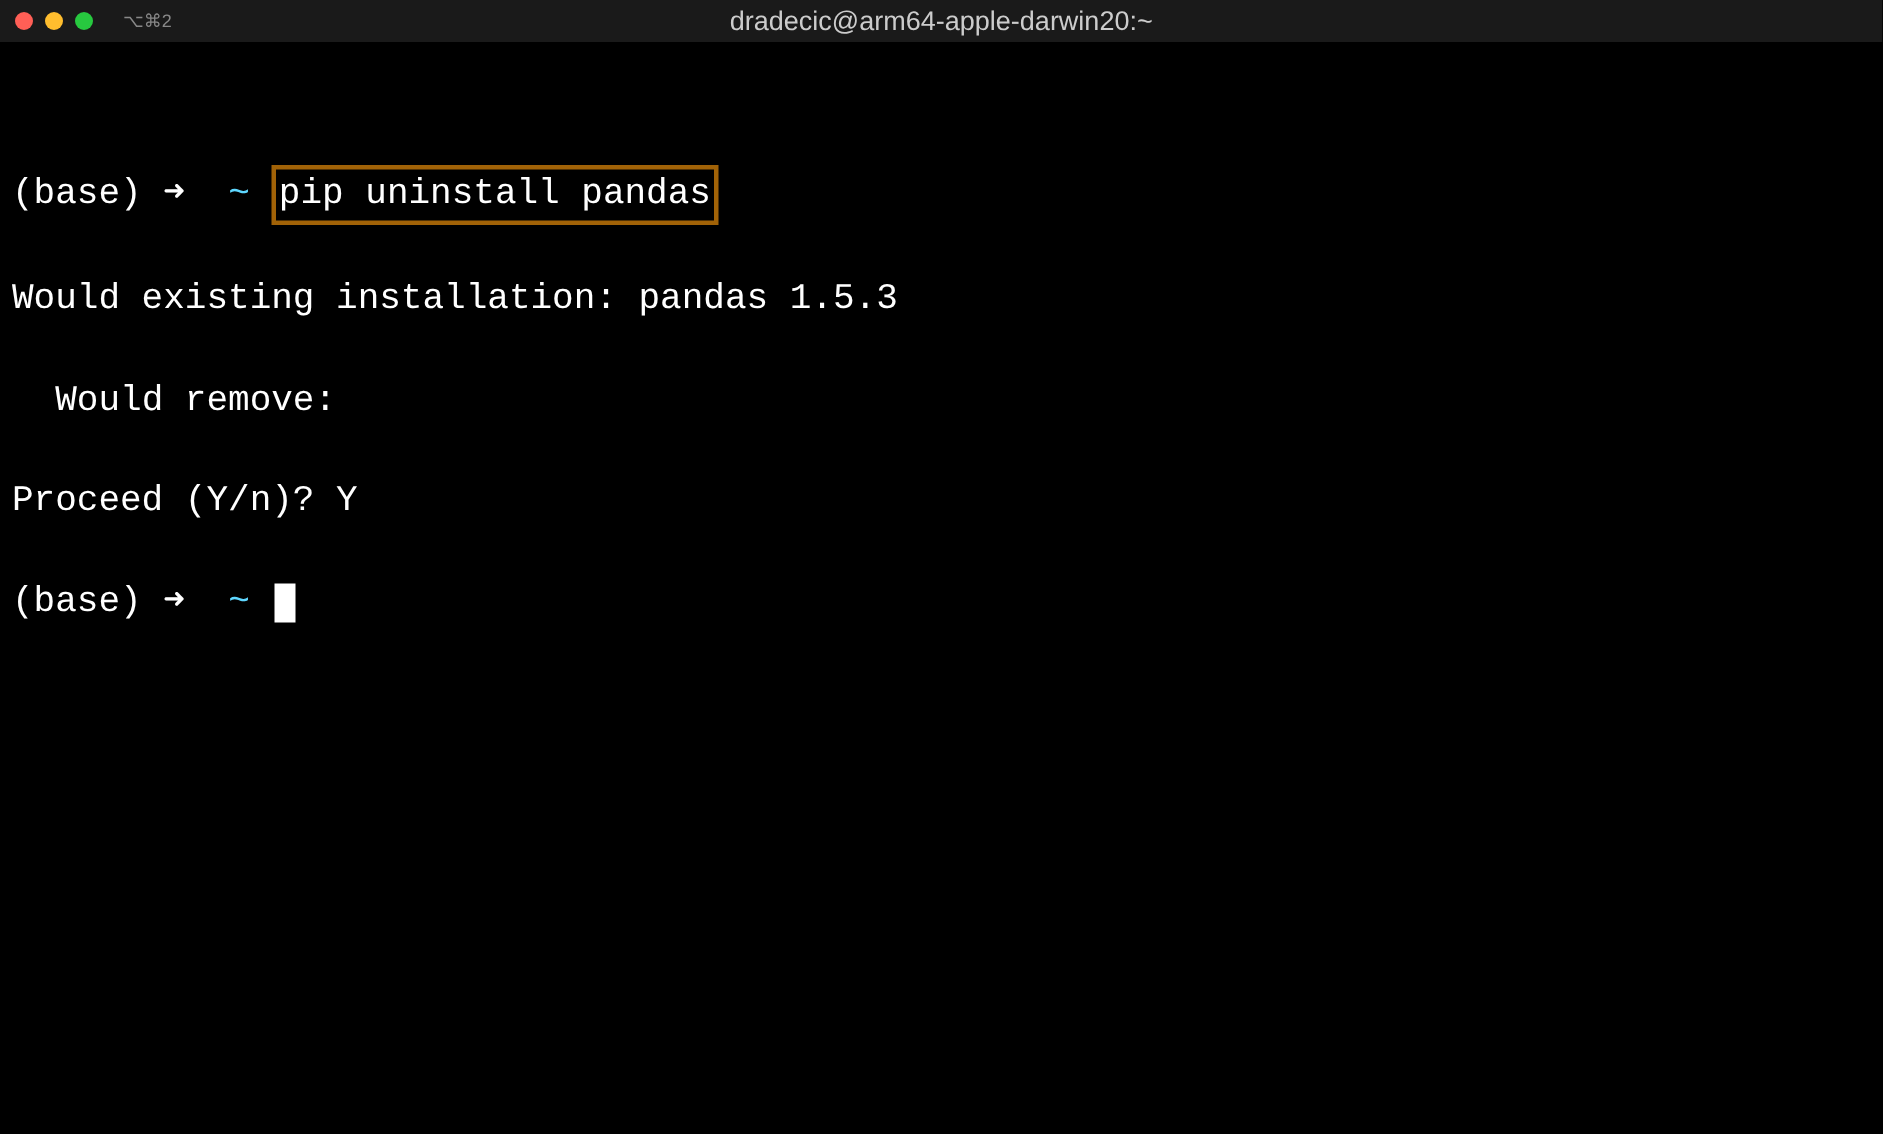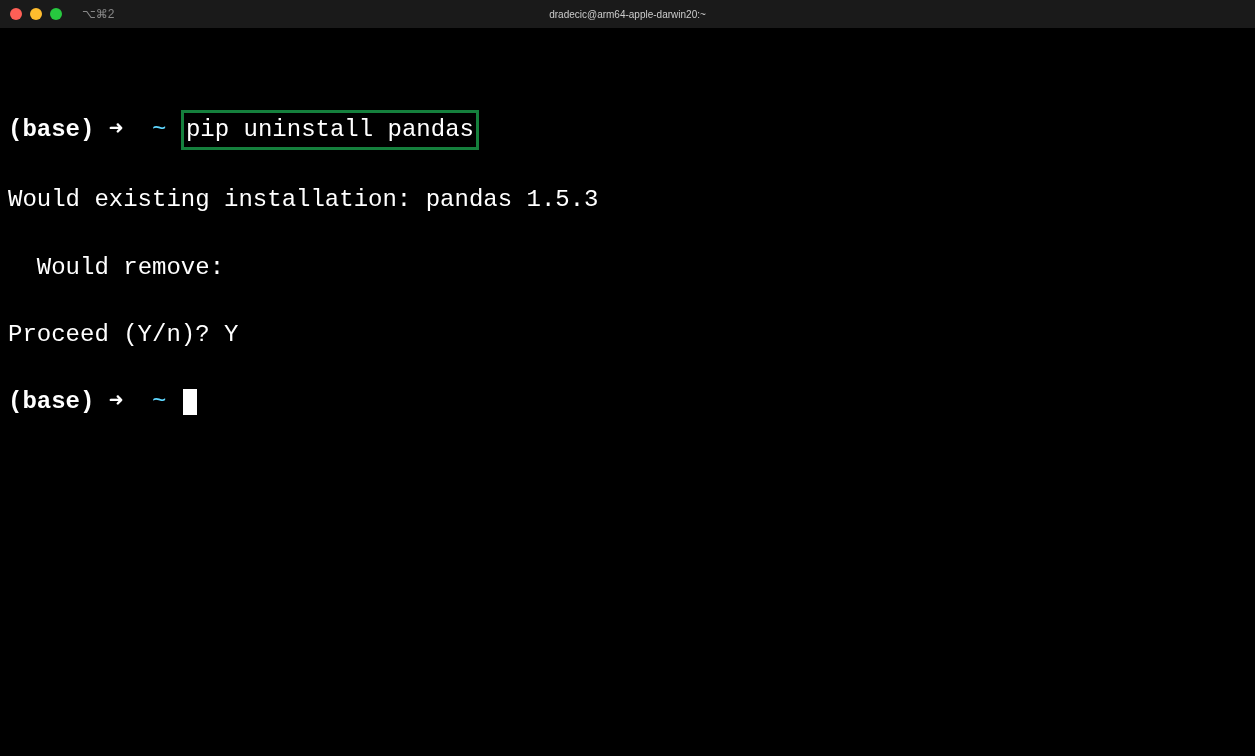--- a/index.html
+++ b/index.html
@@ -41,41 +41,40 @@
       color: #888;
       font-size: 12px;
       margin-left: 20px;
       font-family: -apple-system, sans-serif;
     }
     .window-title {
       position: absolute;
       left: 50%;
       transform: translateX(-50%);
       color: #ccc;
-      font-size: 10px;
+      font-size: 18px;
       font-family: -apple-system, sans-serif;
     }
     .terminal-body {
       padding: 15px 8px;
       line-height: 1.4;
       white-space: pre-wrap;
       word-wrap: break-word;
     }
     .prompt-base {
       color: #fff;
-      font-weight: bold;
     }
     .arrow {
       color: #fff;
     }
     .tilde {
       color: #5fd7ff;
     }
     .highlight-box {
-      border: 3px solid #15803d;
+      border: 3px solid #a16207;
       padding: 0 2px;
       display: inline-block;
     }
     .line {
       display: block;
     }
     .cursor {
       display: inline-block;
       width: 14px;
       height: 26px;

